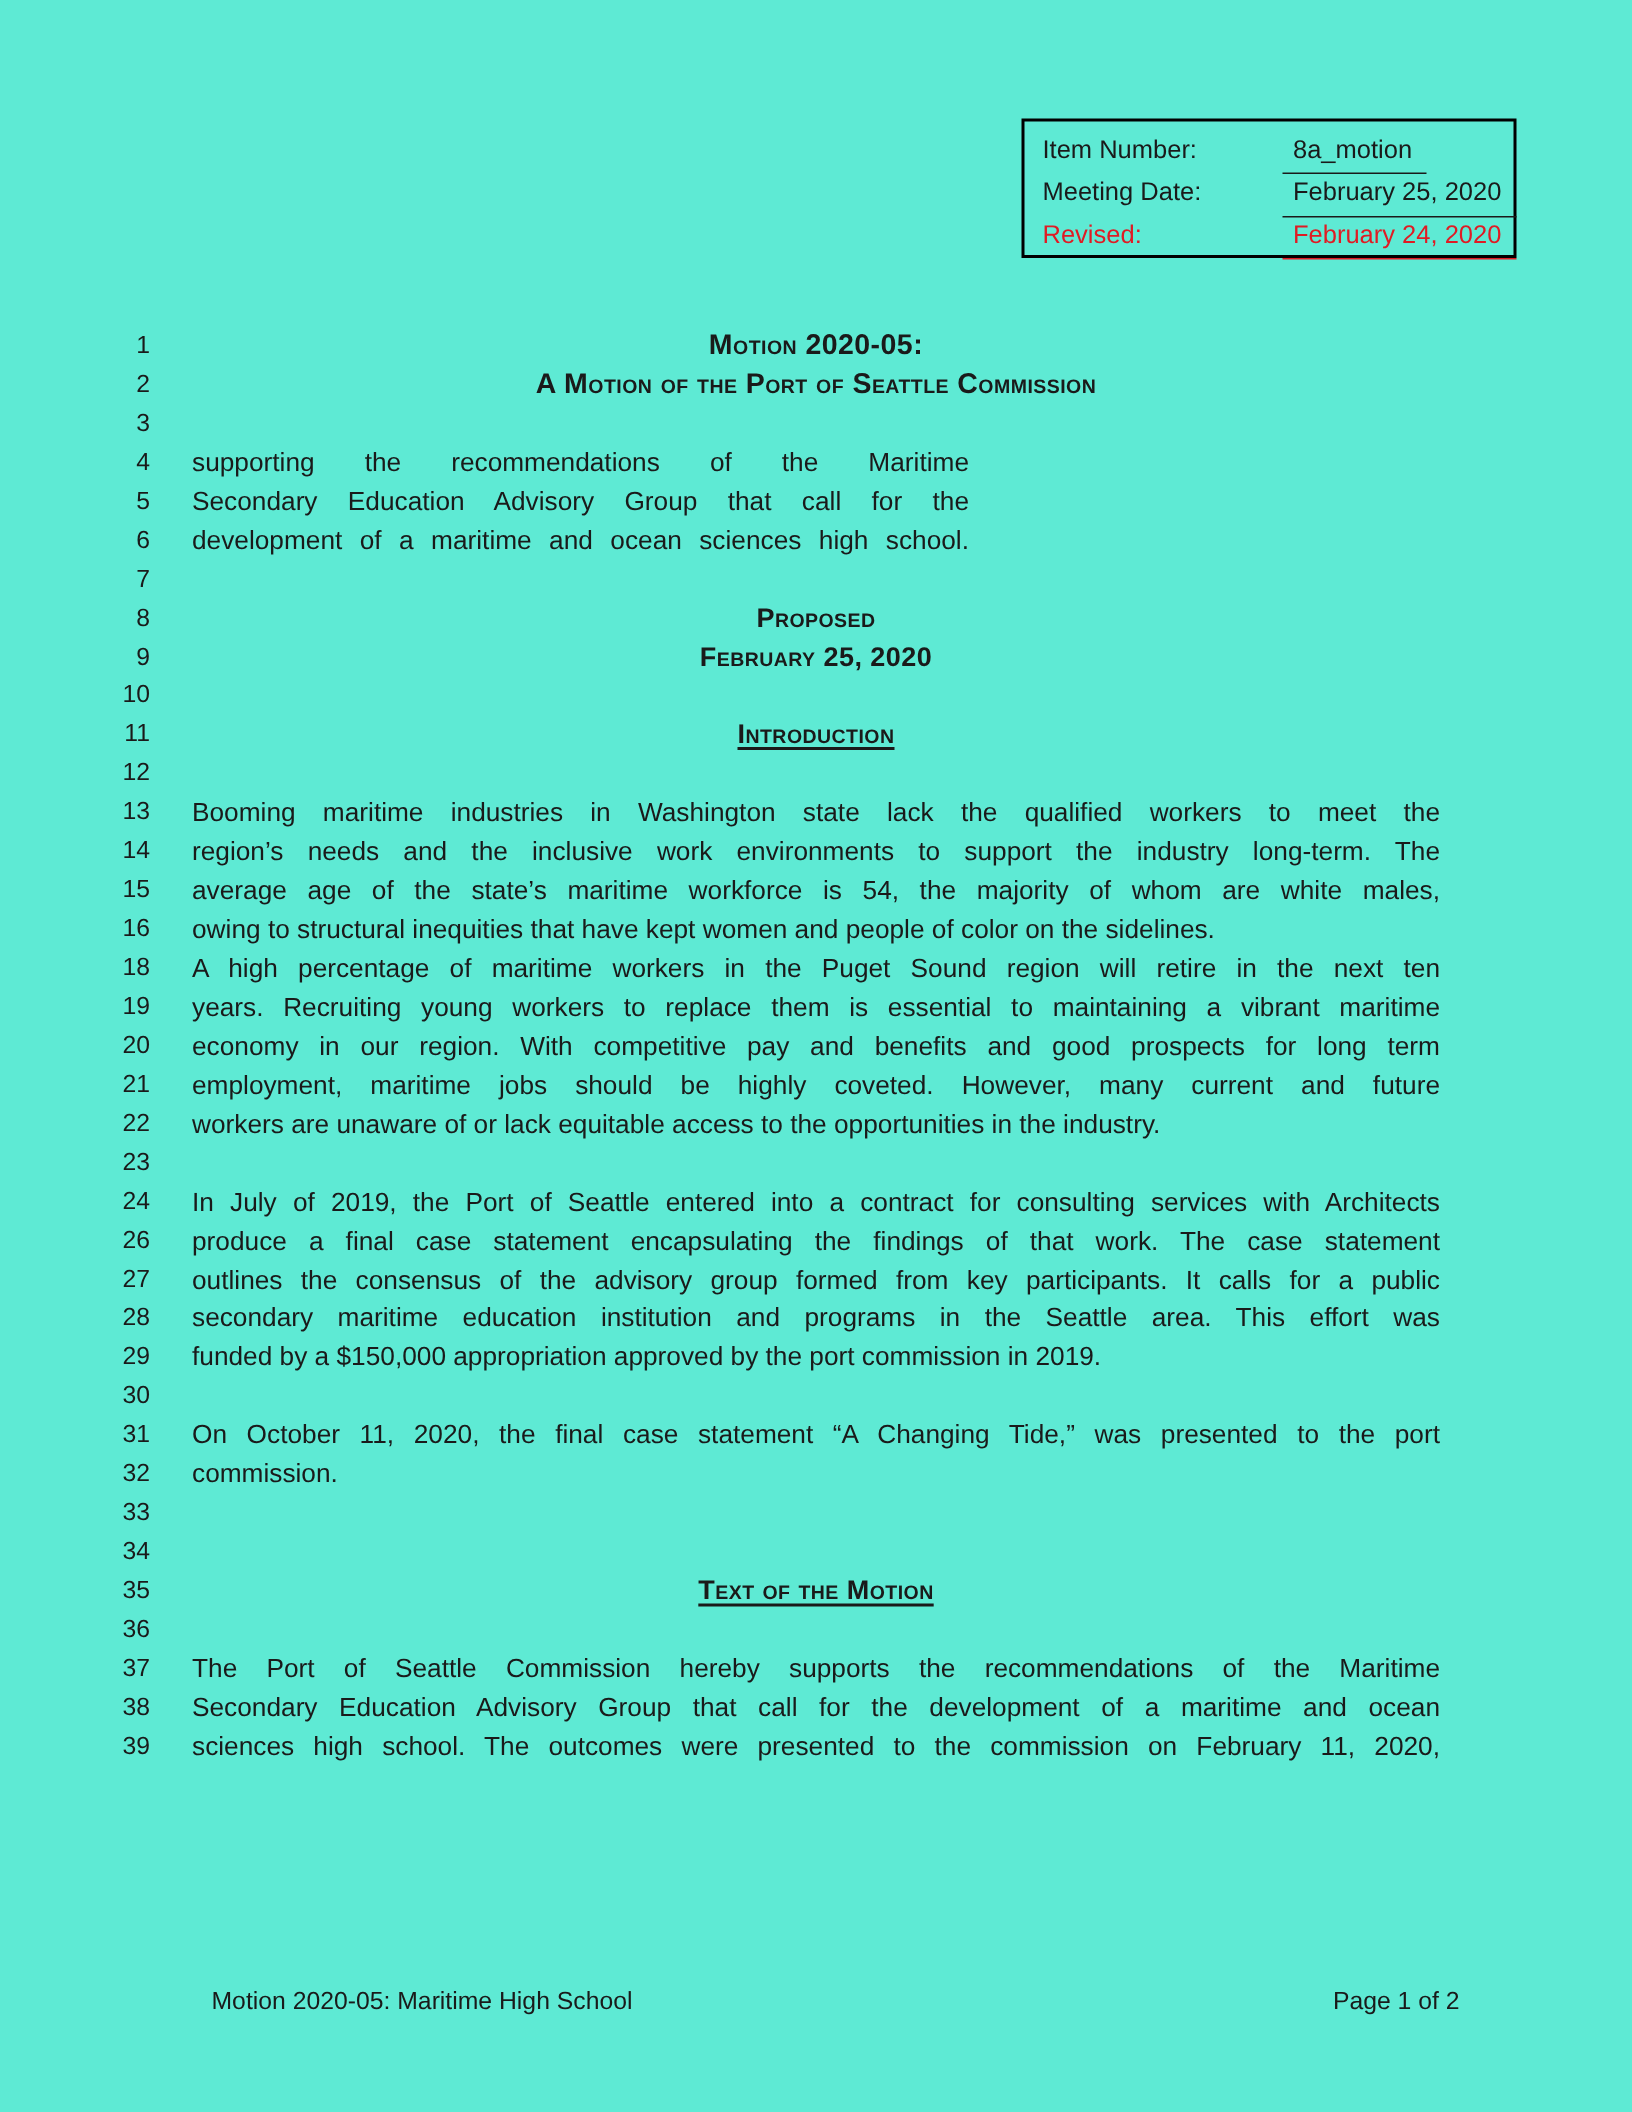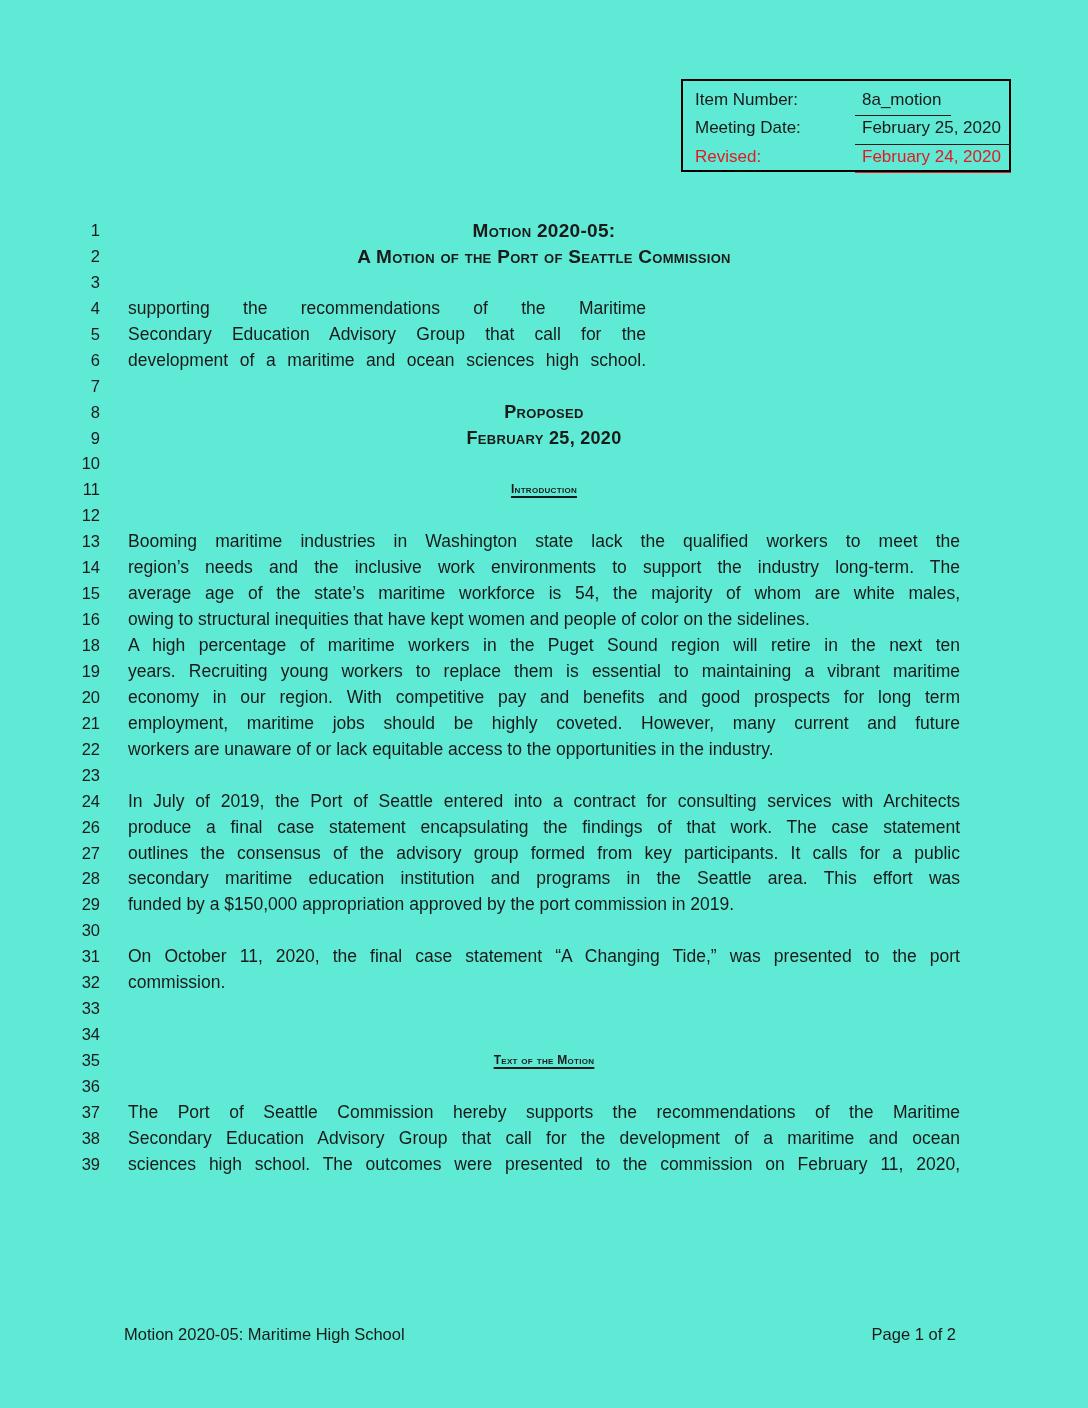--- a/index.html
+++ b/index.html
@@ -83,30 +83,30 @@
   .st-title, .st-sc, .st-scul {
     text-align: center;
     font-weight: 700;
     font-variant: small-caps;
     letter-spacing: 0.3px;
     white-space: nowrap;
   }
   .st-title { font-size: 19px; text-align: center; }
   .st-sc    { font-size: 18px; }
   .st-scul  {
-    font-size: 12px;
+    font-size: 18px;
     text-decoration: underline;
     text-underline-offset: 3px;
     text-decoration-thickness: 1.5px;
   }
 
   
   .footer {
     position: absolute;
-    left: 124px;
+    left: 141px;
     top: 1323px;
     width: 832px;
     display: flex;
     justify-content: space-between;
     font-size: 16.5px;
     line-height: 22px;
   }
 </style>
 </head>
 <body>

